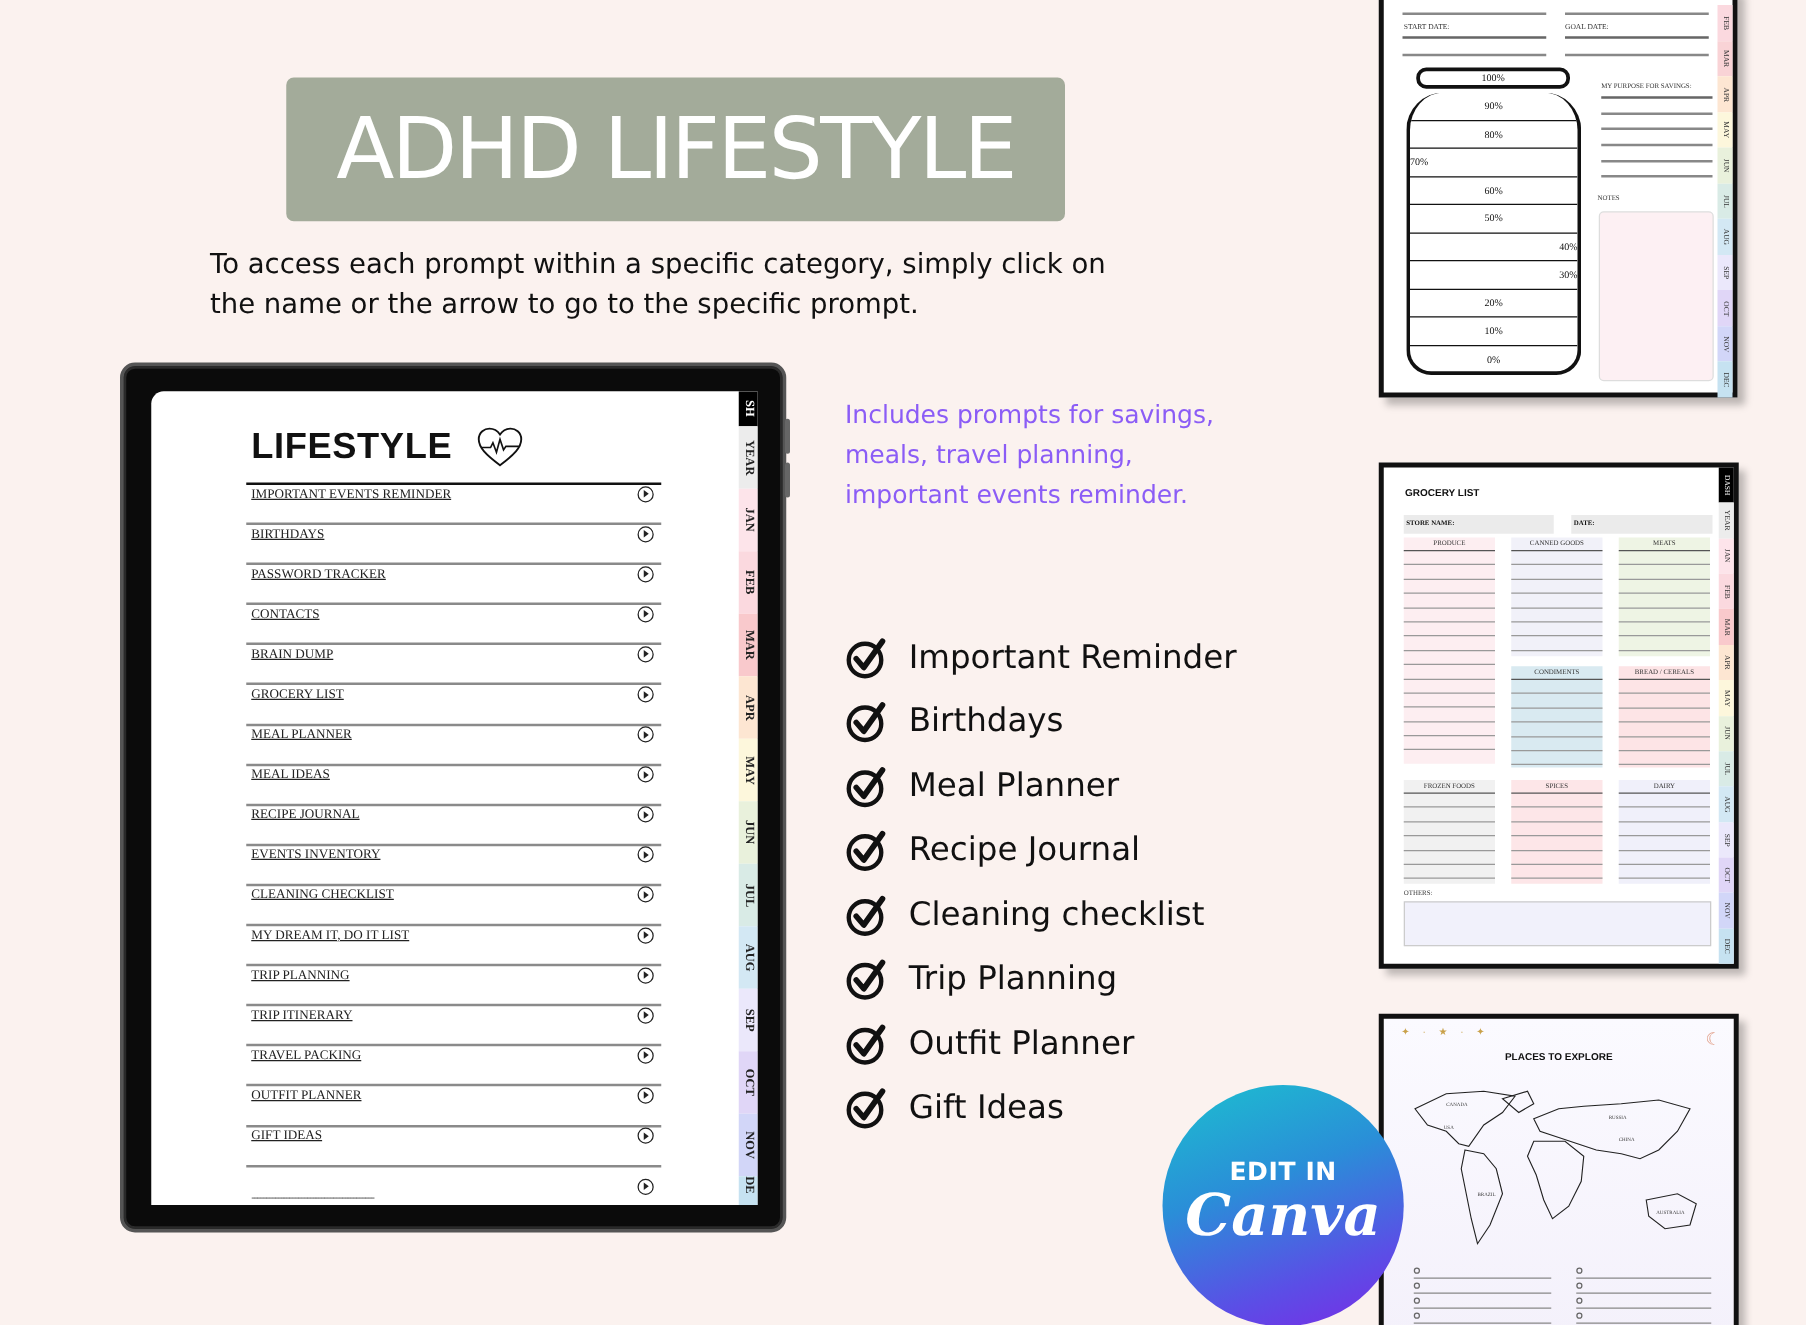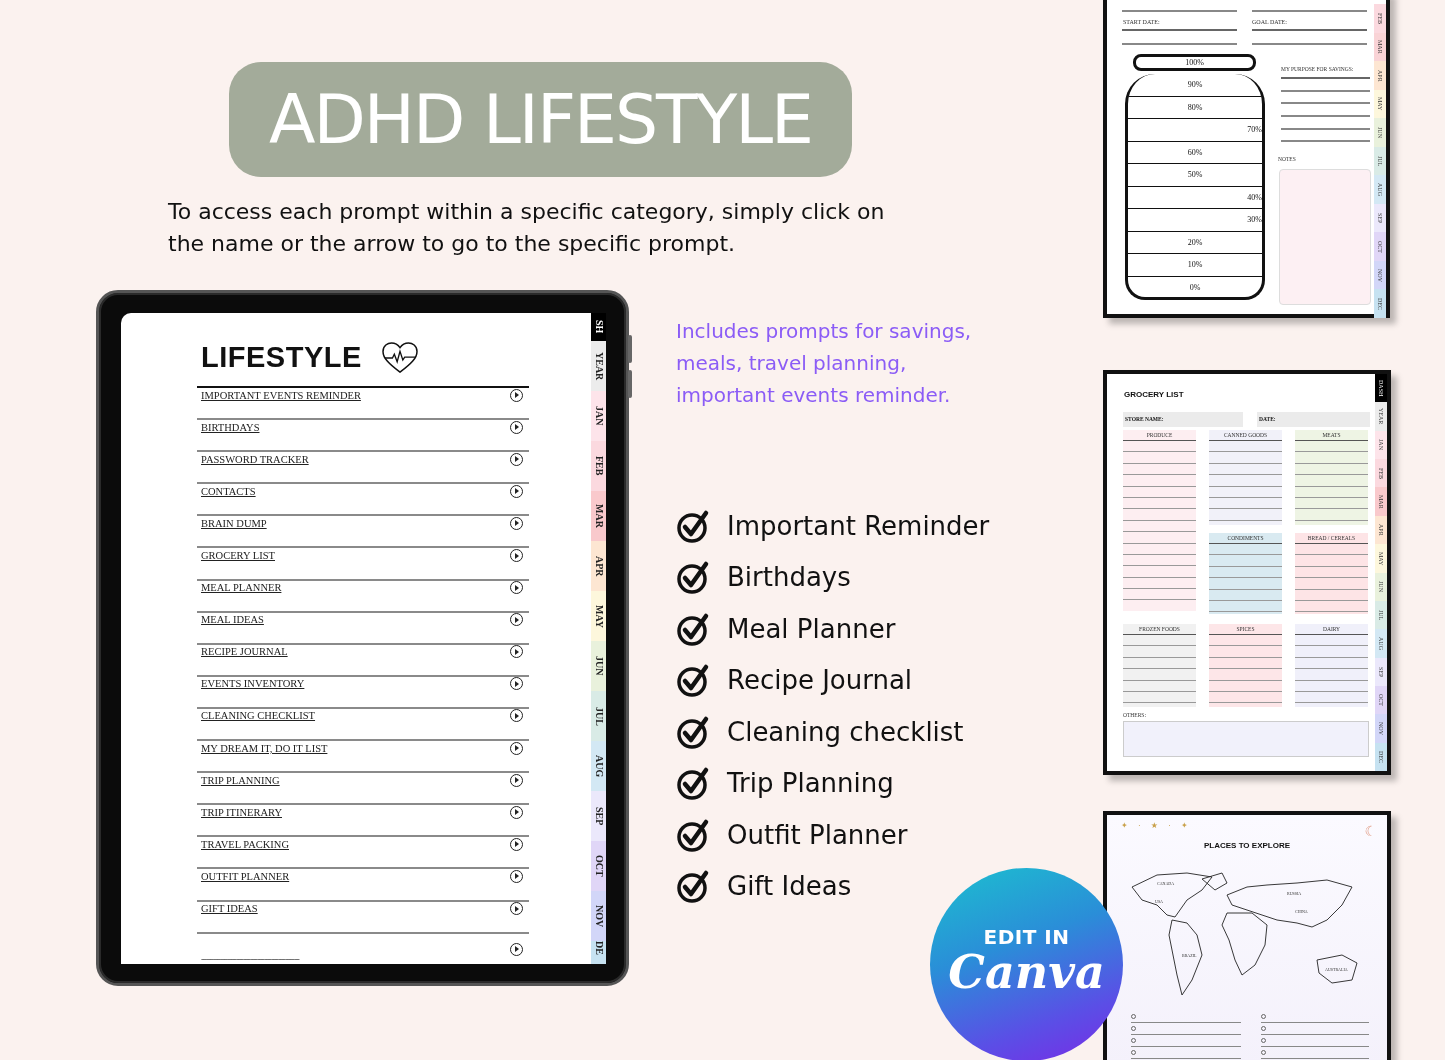--- a/index.html
+++ b/index.html
@@ -1,27 +1,27 @@
 <!DOCTYPE html>
 <html><head>
 <meta charset="utf-8">
 <style>
   *{box-sizing:border-box;margin:0;padding:0}
   body{width:1445px;height:1060px;background:#fbf2ef;position:relative;overflow:hidden;font-family:"Liberation Sans",sans-serif;color:#111}
-  .title-pill{position:absolute;left:229px;top:62px;width:623px;height:115px;background:#a3ab9a;border-radius:32px;display:flex;align-items:center;justify-content:center}
+  .title-pill{position:absolute;left:229px;top:62px;width:623px;height:115px;background:#a3ab9a;border-radius:6px;display:flex;align-items:center;justify-content:center}
   .title-pill span{color:#fff;font-size:68px;font-family:"DejaVu Sans",sans-serif;letter-spacing:-2px;font-weight:400}
   .intro{position:absolute;left:168px;top:196px;width:820px;font-family:"DejaVu Sans",sans-serif;font-size:22px;line-height:32px;color:#111}
   .includes{position:absolute;left:676px;top:315px;width:380px;font-family:"DejaVu Sans",sans-serif;font-size:20px;line-height:32px;color:#8b5cf6}
   .features{position:absolute;left:676px;top:500px}
   .feature{display:flex;align-items:center;height:51.5px}
   .feature svg{width:36px;height:36px;margin-right:15px}
   .feature span{font-family:"DejaVu Sans",sans-serif;font-size:26px;color:#111}
 
   
-  .tablet{position:absolute;left:96px;top:290px;width:533px;height:696px;background:#0b0b0b;border-radius:22px;border:3px solid #555;box-shadow:inset 0 0 0 2px #2a2a2a}
+  .tablet{position:absolute;left:96px;top:290px;width:533px;height:696px;background:#0b0b0b;border-radius:12px;border:3px solid #555;box-shadow:inset 0 0 0 2px #2a2a2a}
   .tablet-btn{position:absolute;left:628px;width:4px;background:#666;border-radius:2px}
   .screen{position:absolute;left:22px;top:20px;width:485px;height:651px;background:#fff;border-radius:10px 0 0 0;overflow:hidden}
   .screen-title{position:absolute;left:80px;top:28px;font-size:29px;font-weight:700;letter-spacing:0.5px}
   .heart{position:absolute;left:260px;top:28px;width:38px;height:34px}
   .menu{position:absolute;left:76px;top:73px;width:332px;border-top:2px solid #111}
   .menu-row{height:32.1px;border-bottom:2px solid #8a8a8a;display:flex;align-items:center;justify-content:space-between;padding:0 6px 16px 4px}
   .menu-row .lbl{font-family:"Liberation Serif",serif;font-size:10.5px;text-decoration:underline;color:#222}
   .menu-row .arr{width:13px;height:13px;border:1.3px solid #222;border-radius:50%;display:flex;align-items:center;justify-content:center}
   .menu-row .arr:after{content:"";border-left:4px solid #222;border-top:3px solid transparent;border-bottom:3px solid transparent;margin-left:1px}
   .menu-row .dashes{font-family:"Liberation Serif",serif;font-size:10px;color:#555;letter-spacing:-1px}
@@ -262,21 +262,21 @@
   <div class="hline" style="left:145px;top:35px;width:115px;background:#666"></div>
   <div class="hline" style="left:15px;top:49px;width:115px"></div>
   <div class="hline" style="left:145px;top:49px;width:115px"></div>
 
   <div style="position:absolute;left:26px;top:60px;width:123px;height:17px;border:3px solid #111;border-radius:8px;text-align:center;font-family:'Liberation Serif',serif;font-size:8px;line-height:11px">
     <span>100%</span>
   </div>
   <div style="position:absolute;left:18px;top:80px;width:140px;height:226px;border:3px solid #111;border-top:none;border-radius:30px 30px 20px 20px;overflow:hidden">
     <div style="height:22.5px;border-bottom:1.5px solid #111;text-align:center;font-family:'Liberation Serif',serif;font-size:8px;line-height:22px">90%</div>
     <div style="height:22.5px;border-bottom:1.5px solid #111;text-align:center;font-family:'Liberation Serif',serif;font-size:8px;line-height:22px">80%</div>
-    <div style="height:22.5px;border-bottom:1.5px solid #111;text-align:right;font-family:'Liberation Serif',serif;font-size:8px;line-height:22px">70%</div>
+    <div style="height:22.5px;border-bottom:1.5px solid #111;text-align:left;font-family:'Liberation Serif',serif;font-size:8px;line-height:22px">70%</div>
     <div style="height:22.5px;border-bottom:1.5px solid #111;text-align:center;font-family:'Liberation Serif',serif;font-size:8px;line-height:22px">60%</div>
     <div style="height:22.5px;border-bottom:1.5px solid #111;text-align:center;font-family:'Liberation Serif',serif;font-size:8px;line-height:22px">50%</div>
     <div style="height:22.5px;border-bottom:1.5px solid #111;text-align:right;font-family:'Liberation Serif',serif;font-size:8px;line-height:22px">40%</div>
     <div style="height:22.5px;border-bottom:1.5px solid #111;text-align:right;font-family:'Liberation Serif',serif;font-size:8px;line-height:22px">30%</div>
     <div style="height:22.5px;border-bottom:1.5px solid #111;text-align:center;font-family:'Liberation Serif',serif;font-size:8px;line-height:22px">20%</div>
     <div style="height:22.5px;border-bottom:1.5px solid #111;text-align:center;font-family:'Liberation Serif',serif;font-size:8px;line-height:22px">10%</div>
     <div style="height:22.5px;text-align:center;font-family:'Liberation Serif',serif;font-size:8px;line-height:22px">0%</div>
   </div>
 
   <div class="sm" style="left:174px;top:72px;font-size:5.5px">MY PURPOSE FOR SAVINGS:</div>

